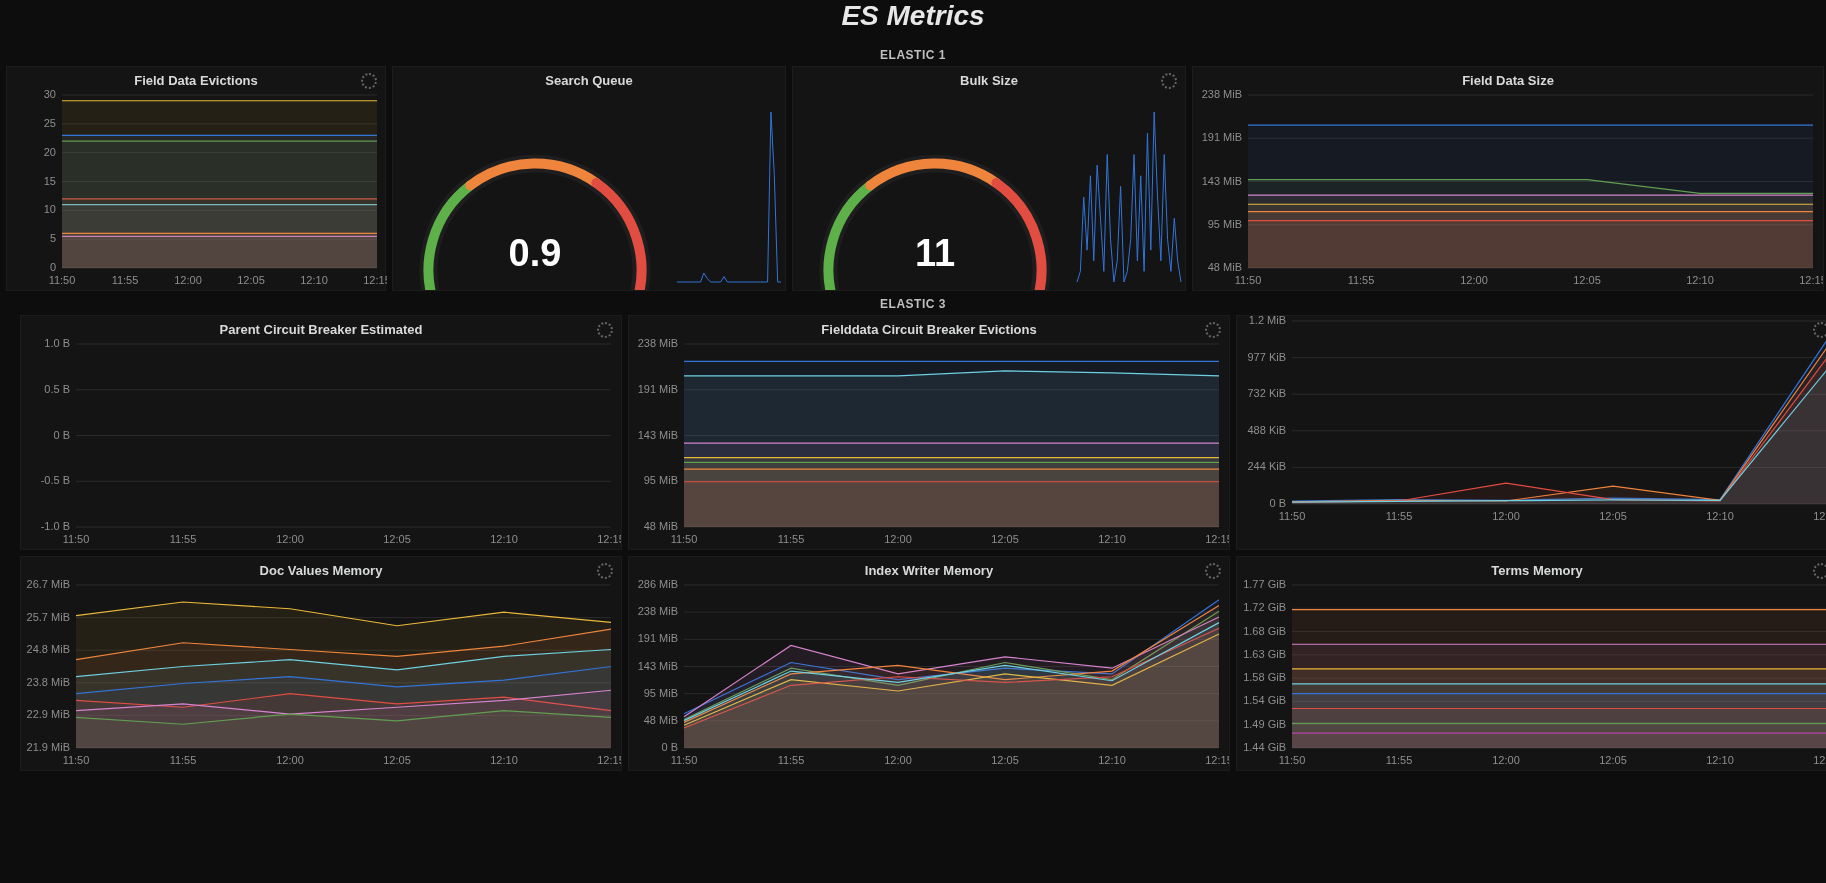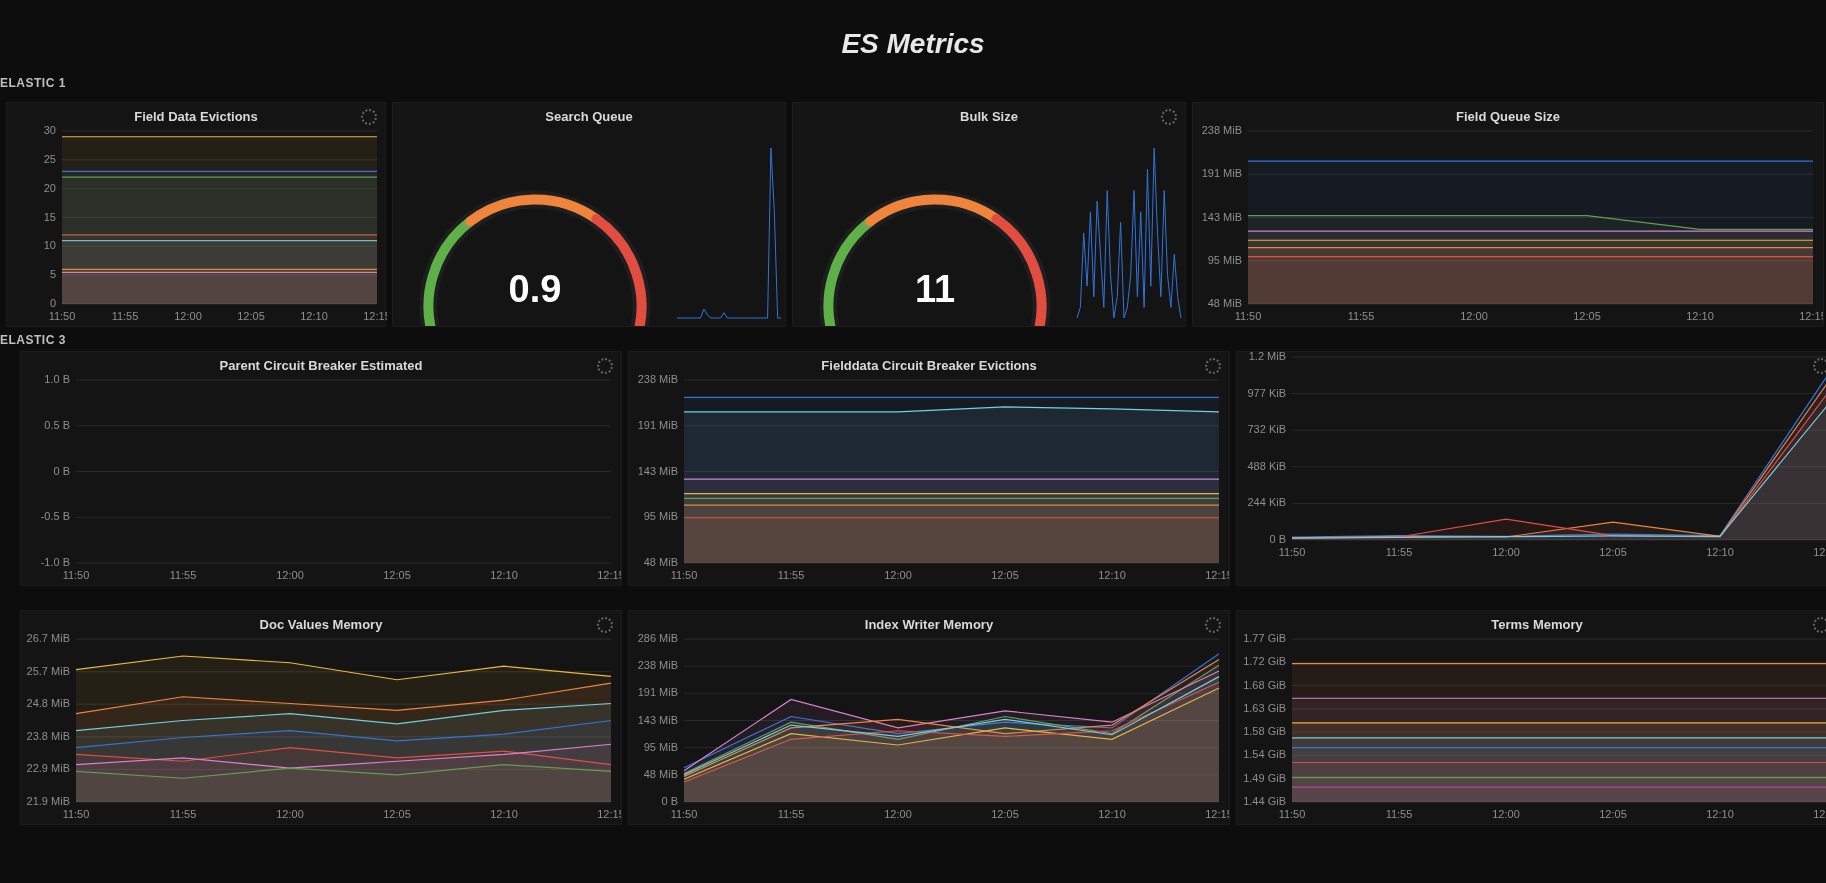--- a/index.html
+++ b/index.html
@@ -1,19 +1,19 @@
 <!DOCTYPE html>
 <html><head>
 <meta charset="utf-8">
 <style>
   html,body{margin:0;padding:0;background:#0d0d0d;color:#d8d9da;font-family:"Helvetica Neue",Helvetica,Arial,sans-serif;width:1826px;}
-  .page-title{font-size:28px;font-style:italic;font-weight:600;color:#e8e8e8;text-align:center;padding:28px 0 10px;}
-  .row-header{font-size:12px;font-weight:700;letter-spacing:.5px;color:#bfbfbf;padding:6px 0 4px;}
+  .page-title{font-size:28px;font-style:italic;font-weight:600;color:#e8e8e8;text-align:center;padding:0 0 10px;}
+  .row-header{font-size:12px;font-weight:700;letter-spacing:.5px;color:#bfbfbf;text-align:center;padding:6px 0 4px;}
   .grid{display:grid;gap:6px;padding:0 6px;}
-  .grid.r1{grid-template-columns:380px 394px 394px 1fr;margin-top:8px;}
+  .grid.r1{grid-template-columns:380px 394px 394px 1fr;}
   .grid.r2,.grid.r3{grid-template-columns:1fr 1fr 1fr;padding-left:20px;}
   .panel{background:#141414;border:1px solid #1c1c1c;position:relative;}
   .panel-title{font-size:13px;font-weight:600;color:#d8d9da;text-align:center;padding:6px 0 2px;}
   .spinner{position:absolute;top:6px;right:8px;width:12px;height:12px;border:2px dotted #666;border-radius:50%;}
   svg{display:block;}
   .axis-label{font-size:11px;fill:#8e8e8e;}
   .grid-line{stroke:#2a2a2a;stroke-width:1;}
   .gauge-val{font-size:38px;font-weight:700;fill:#fff;text-anchor:middle;}
   .spark{stroke:#3274d9;stroke-width:1;fill:none;}
 </style>
@@ -85,21 +85,21 @@
         <path d="M 41.92273588630076 216.4251452641837 A 106.5 106.5 0 1 1 242.07726411369924 216.42514526418373" stroke="#1e1e1e" stroke-width="18" fill="none" stroke-linecap="round"></path>
         <path d="M 41.92273588630076 216.4251452641837 A 106.5 106.5 0 0 1 77.31447306946995 95.39484291297798" stroke="#5eb049" stroke-width="10" fill="none" stroke-linecap="round"></path>
         <path d="M 77.31447306946995 95.39484291297798 A 106.5 106.5 0 0 1 203.390041672083 92.97406832730881" stroke="#ef843c" stroke-width="10" fill="none" stroke-linecap="round"></path>
         <path d="M 203.390041672083 92.97406832730881 A 106.5 106.5 0 0 1 242.07726411369924 216.42514526418373" stroke="#e24d42" stroke-width="10" fill="none" stroke-linecap="round"></path>
         <text class="gauge-val" x="142" y="176">11</text>
         <path class="spark" d="M 284,192 L 287.35483870967744,181.375 L 290.7096774193548,107 L 294.06451612903226,160.125 L 297.4193548387097,85.75 L 300.7741935483871,170.75 L 304.1290322580645,75.125 L 307.48387096774195,128.25 L 310.83870967741933,181.375 L 314.19354838709677,64.5 L 317.5483870967742,149.5 L 320.9032258064516,192 L 324.258064516129,170.75 L 327.61290322580646,96.375 L 330.9677419354839,192 L 334.3225806451613,181.375 L 337.6774193548387,149.5 L 341.0322580645161,64.5 L 344.38709677419354,170.75 L 347.741935483871,85.75 L 351.0967741935484,181.375 L 354.4516129032258,43.25 L 357.80645161290323,160.125 L 361.1612903225806,22 L 364.51612903225805,107 L 367.8709677419355,170.75 L 371.2258064516129,64.5 L 374.5806451612903,149.5 L 377.93548387096774,181.375 L 381.2903225806451,128.25 L 384.64516129032256,170.75 L 388,192"></path>
       </svg>
   </div>
 
   <div class="panel">
-    <div class="panel-title">Field Queue Size</div>
+    <div class="panel-title">Field Data Size</div>
     <svg width="630" height="200">
         <line class="grid-line" x1="55" x2="620" y1="178" y2="178"></line>
         <text class="axis-label" x="49" y="181" text-anchor="end">48 MiB</text>
         <line class="grid-line" x1="55" x2="620" y1="134.75" y2="134.75"></line>
         <text class="axis-label" x="49" y="137.75" text-anchor="end">95 MiB</text>
         <line class="grid-line" x1="55" x2="620" y1="91.5" y2="91.5"></line>
         <text class="axis-label" x="49" y="94.5" text-anchor="end">143 MiB</text>
         <line class="grid-line" x1="55" x2="620" y1="48.25" y2="48.25"></line>
         <text class="axis-label" x="49" y="51.25" text-anchor="end">191 MiB</text>
         <line class="grid-line" x1="55" x2="620" y1="5" y2="5"></line>
@@ -213,21 +213,21 @@
         <path d="M 55,188 L 55,185.76465798045604 L 162,184.2744299674267 L 269,185.01954397394138 L 376,170.1172638436482 L 483,184.2744299674267 L 590,31.526058631921813 L 590,188 Z" fill="#ef843c" opacity="0.08"></path>
         <path d="M 55,185.76465798045604 L 162,184.2744299674267 L 269,185.01954397394138 L 376,170.1172638436482 L 483,184.2744299674267 L 590,31.526058631921813" stroke="#ef843c" stroke-width="1.2" fill="none"></path>
         <path d="M 55,188 L 55,186.5097719869707 L 162,185.01954397394138 L 269,167.13680781758958 L 376,183.52931596091204 L 483,185.01954397394138 L 590,41.957654723127035 L 590,188 Z" fill="#e24d42" opacity="0.08"></path>
         <path d="M 55,186.5097719869707 L 162,185.01954397394138 L 269,167.13680781758958 L 376,183.52931596091204 L 483,185.01954397394138 L 590,41.957654723127035" stroke="#e24d42" stroke-width="1.2" fill="none"></path>
         <path d="M 55,188 L 55,186.21172638436482 L 162,185.31758957654722 L 269,184.7214983713355 L 376,183.8273615635179 L 483,184.42345276872965 L 590,53.87947882736157 L 590,188 Z" fill="#6ed0e0" opacity="0.08"></path>
         <path d="M 55,186.21172638436482 L 162,185.31758957654722 L 269,184.7214983713355 L 376,183.8273615635179 L 483,184.42345276872965 L 590,53.87947882736157" stroke="#6ed0e0" stroke-width="1.2" fill="none"></path>
       </svg>
   </div>
 </div>
 
-<div class="grid r3" style="margin-top:24px;border-radius:30px;">
+<div class="grid r3" style="margin-top:6px;border-radius:30px;">
   <div class="panel">
     <span class="spinner"></span>
     <div class="panel-title">Doc Values Memory</div>
     <svg width="600" height="190">
         <line class="grid-line" x1="55" x2="590" y1="168" y2="168"></line>
         <text class="axis-label" x="49" y="171" text-anchor="end">21.9 MiB</text>
         <line class="grid-line" x1="55" x2="590" y1="135.4" y2="135.4"></line>
         <text class="axis-label" x="49" y="138.4" text-anchor="end">22.9 MiB</text>
         <line class="grid-line" x1="55" x2="590" y1="102.8" y2="102.8"></line>
         <text class="axis-label" x="49" y="105.8" text-anchor="end">23.8 MiB</text>

